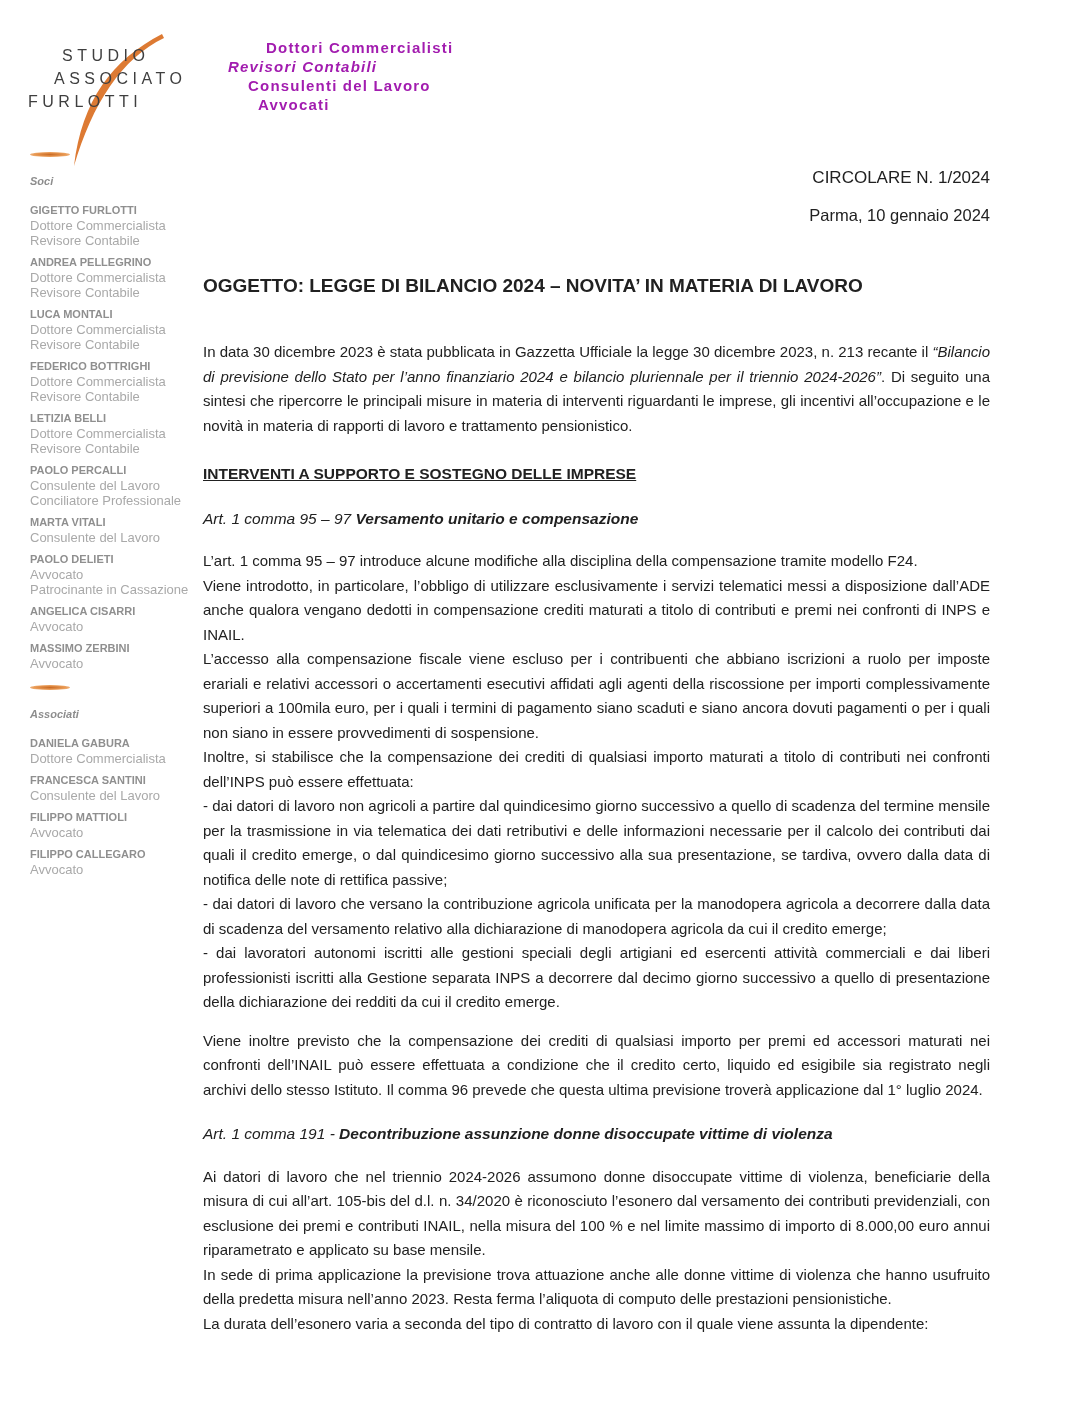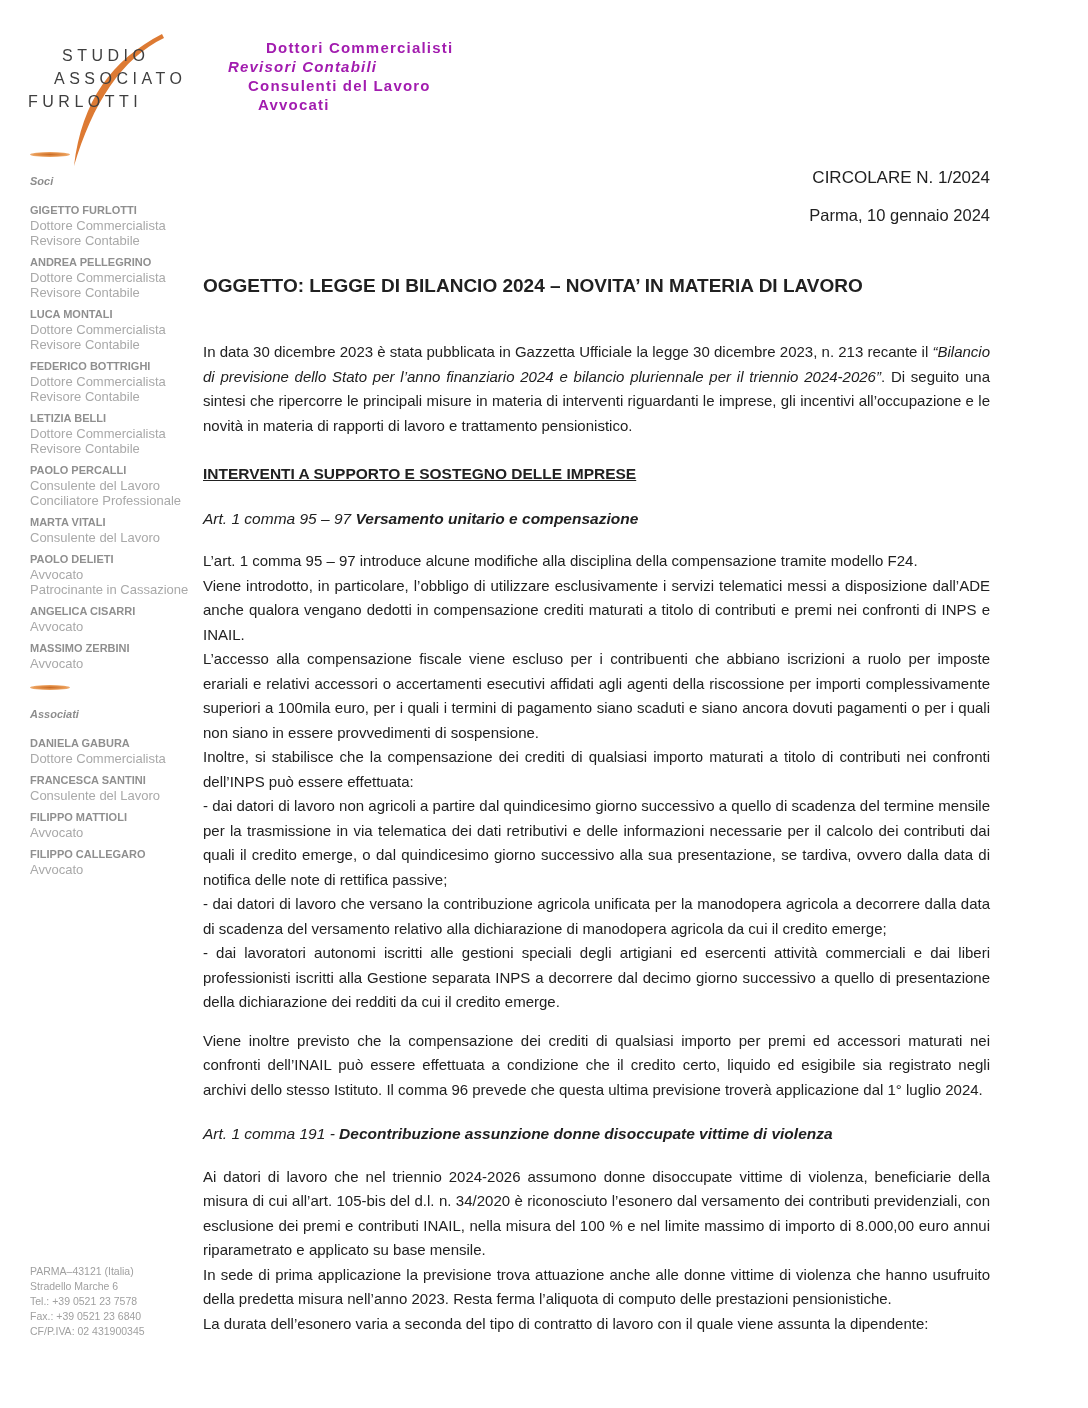--- a/index.html
+++ b/index.html
@@ -165,25 +165,20 @@
           <div class="person-roles">Avvocato</div>
         </div>
 
         <div class="person">
           <div class="person-name">FILIPPO CALLEGARO</div>
           <div class="person-roles">Avvocato</div>
         </div>
       </div>
   </aside>
 
-  <div class="footer-block">PARMA–43121 (Italia)
-Stradello Marche 6
-Tel.:  +39 0521 23 7578
-Fax.: +39 0521 23 6840
-CF/P.IVA: 02 431900345</div>
 
   <main class="content">
     <div class="circ-no">CIRCOLARE N. 1/2024</div>
     <div class="dateline">Parma, 10 gennaio 2024</div>
     <div class="subject">OGGETTO: LEGGE DI BILANCIO 2024 – NOVITA’ IN MATERIA DI LAVORO</div>
 
     <p class="intro"><span>In data 30 dicembre 2023 è stata pubblicata in Gazzetta Ufficiale la legge 30 dicembre 2023, n. 213 recante il </span><span class="it">“Bilancio di previsione dello Stato per l’anno finanziario 2024 e bilancio pluriennale per il triennio 2024-2026”</span><span>. Di seguito una sintesi che ripercorre le principali misure in materia di interventi riguardanti le imprese, gli incentivi all’occupazione e le novità in materia di rapporti di lavoro e trattamento pensionistico.</span></p>
 
     <div class="section-heading">INTERVENTI A SUPPORTO E SOSTEGNO DELLE IMPRESE</div>
 

